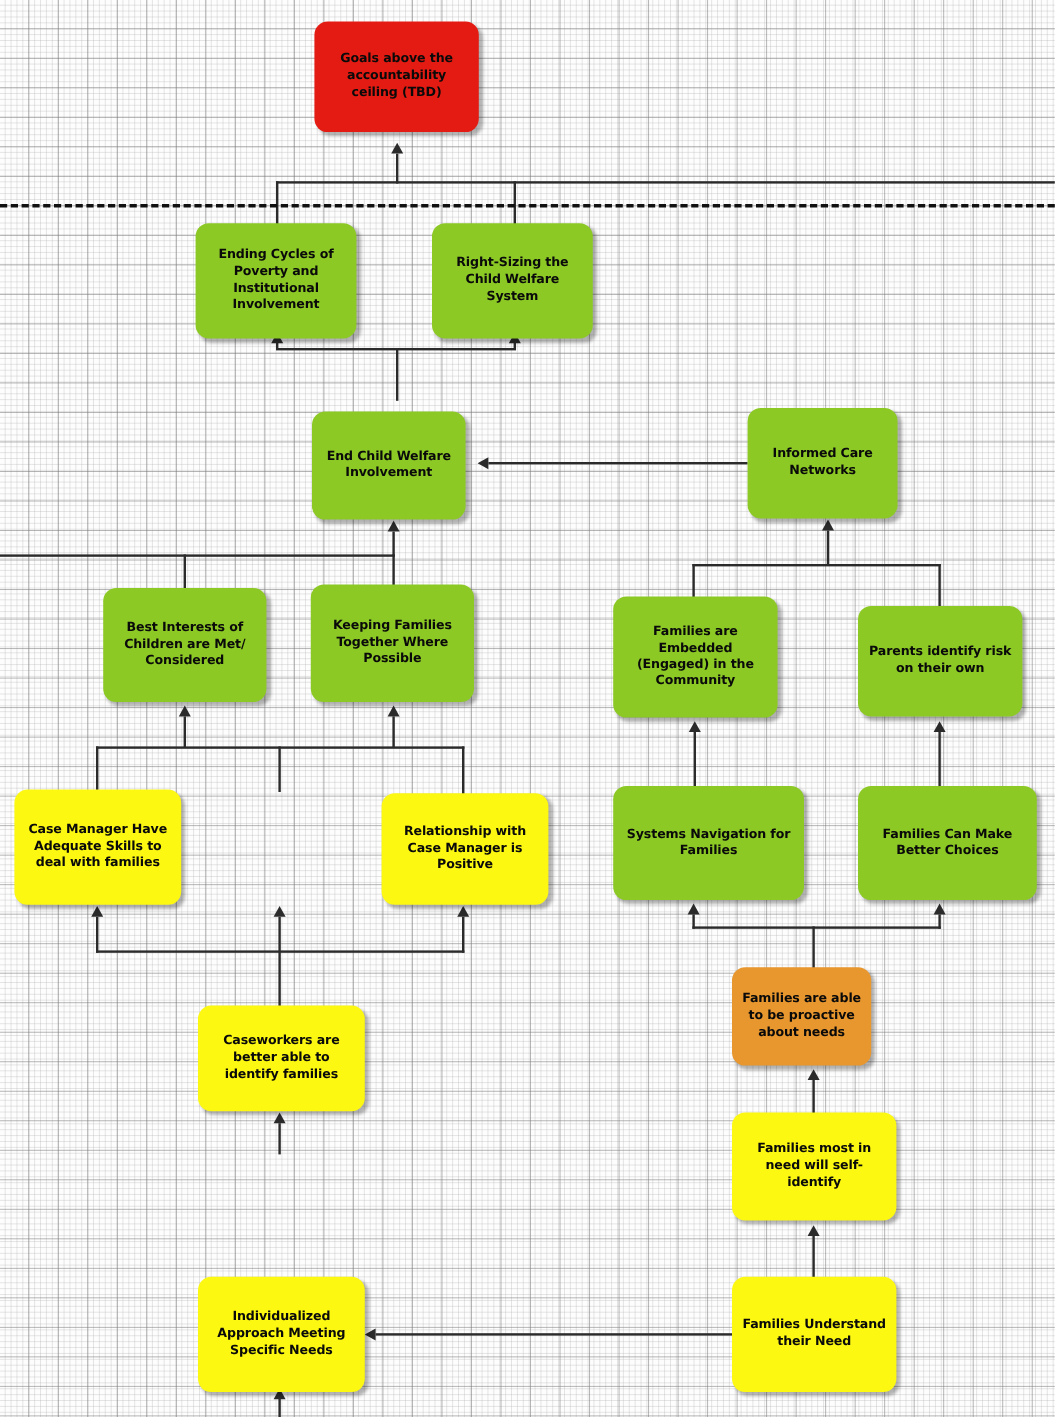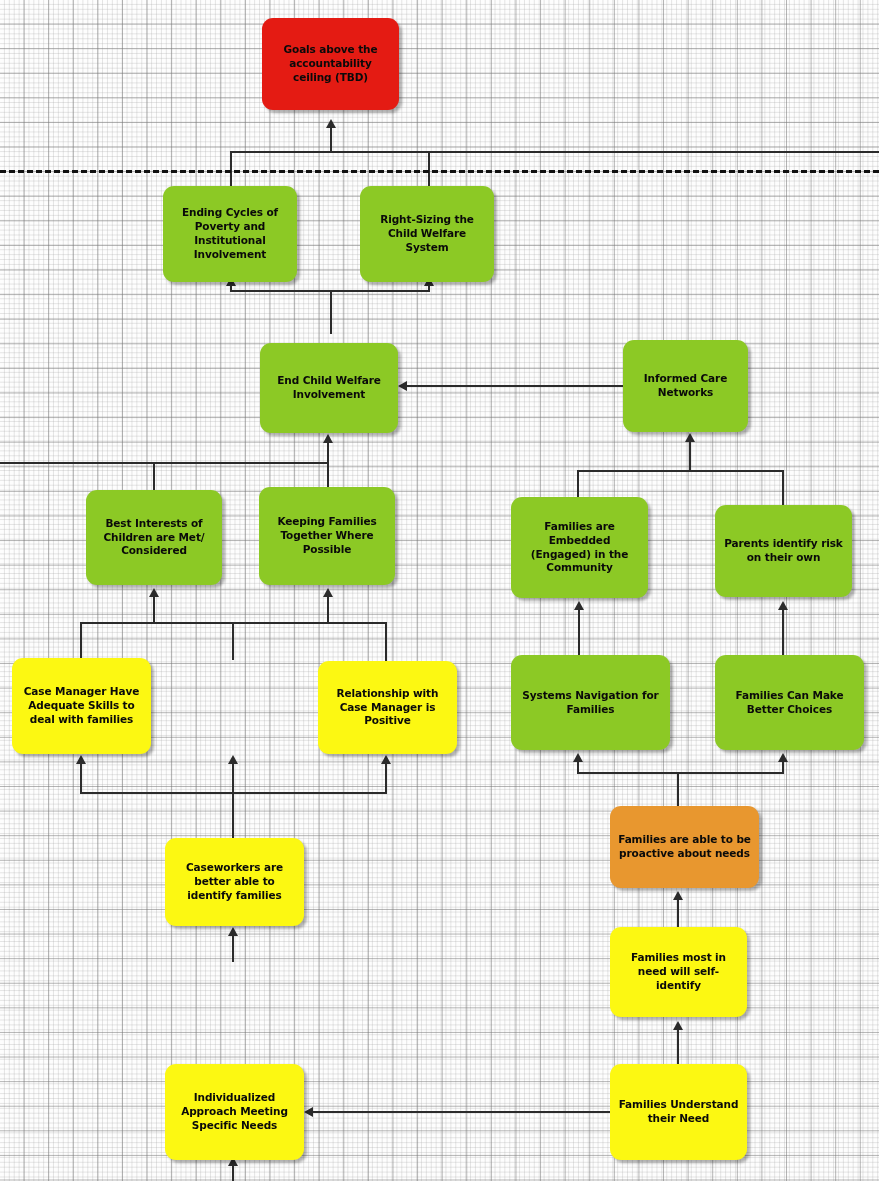--- a/index.html
+++ b/index.html
@@ -146,21 +146,21 @@
   </div>
 
   <div class="node n-green" style="left:163px;top:186px;width:134px;height:96px;">
     <span>Ending Cycles of Poverty and Institutional Involvement</span>
   </div>
 
   <div class="node n-green" style="left:360px;top:186px;width:134px;height:96px;">
     <span>Right-Sizing the Child Welfare System</span>
   </div>
 
-  <div class="node n-green" style="left:260px;top:343px;width:138px;height:90px;">
+  <div class="node n-green" style="left:260px;top:343px;width:128px;height:90px;">
     <span>End Child Welfare Involvement</span>
   </div>
 
   <div class="node n-green" style="left:623px;top:340px;width:125px;height:92px;">
     <span>Informed Care Networks</span>
   </div>
 
   <div class="node n-green" style="left:259px;top:487px;width:136px;height:98px;">
     <span>Keeping Families Together Where Possible</span>
   </div>
@@ -187,21 +187,21 @@
   </div>
 
   <div class="node n-green" style="left:511px;top:655px;width:159px;height:95px;">
     <span>Systems Navigation for Families</span>
   </div>
 
   <div class="node n-green" style="left:715px;top:655px;width:149px;height:95px;">
     <span>Families Can Make Better Choices</span>
   </div>
 
-  <div class="node n-orange" style="left:610px;top:806px;width:149px;height:82px;">
+  <div class="node n-orange" style="left:610px;top:806px;width:116px;height:82px;">
     <span>Families are able to be proactive about needs</span>
   </div>
 
   <div class="node n-yellow" style="left:165px;top:838px;width:139px;height:88px;justify-content:center;">
     <span>Caseworkers are better able to identify families</span>
   </div>
 
   <div class="node n-yellow" style="left:610px;top:927px;width:137px;height:90px;">
     <span>Families most in need will self-identify</span>
   </div>

